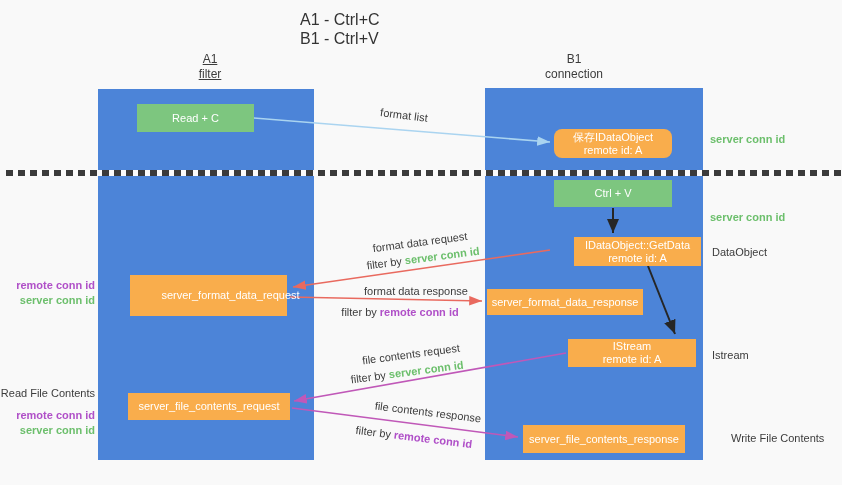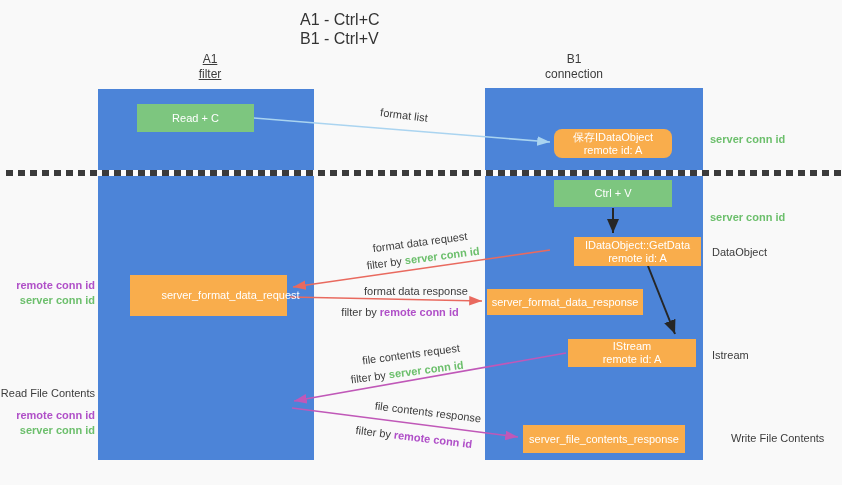--- a/index.html
+++ b/index.html
@@ -111,20 +111,23 @@
 
   <div class="node orange" style="left:487px; top:289px; width:156px; height:26px;">
     <div>server_format_data_response</div>
   </div>
 
   <div class="node orange" style="left:568px; top:339px; width:128px; height:28px;">
     <div>IStream</div>
     <div>remote id: A</div>
   </div>
 
+  <div class="node orange" style="left:128px; top:393px; width:162px; height:27px;">
+    <div>server_file_contents_request</div>
+  </div>
 
   <div class="node orange" style="left:523px; top:425px; width:162px; height:28px;">
     <div>server_file_contents_response</div>
   </div>
 
   <div class="mid-label rot-p7" style="left:404px; top:115px;">
     <span>format list</span>
   </div>
 
   <div class="mid-label rot-n7" style="left:420px; top:242px;">

